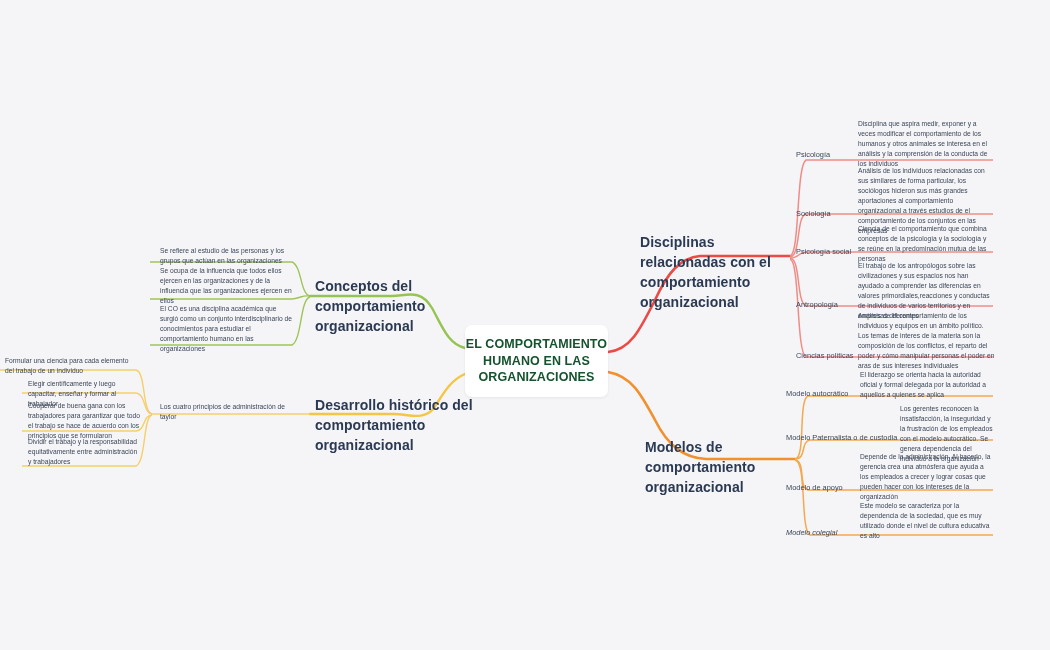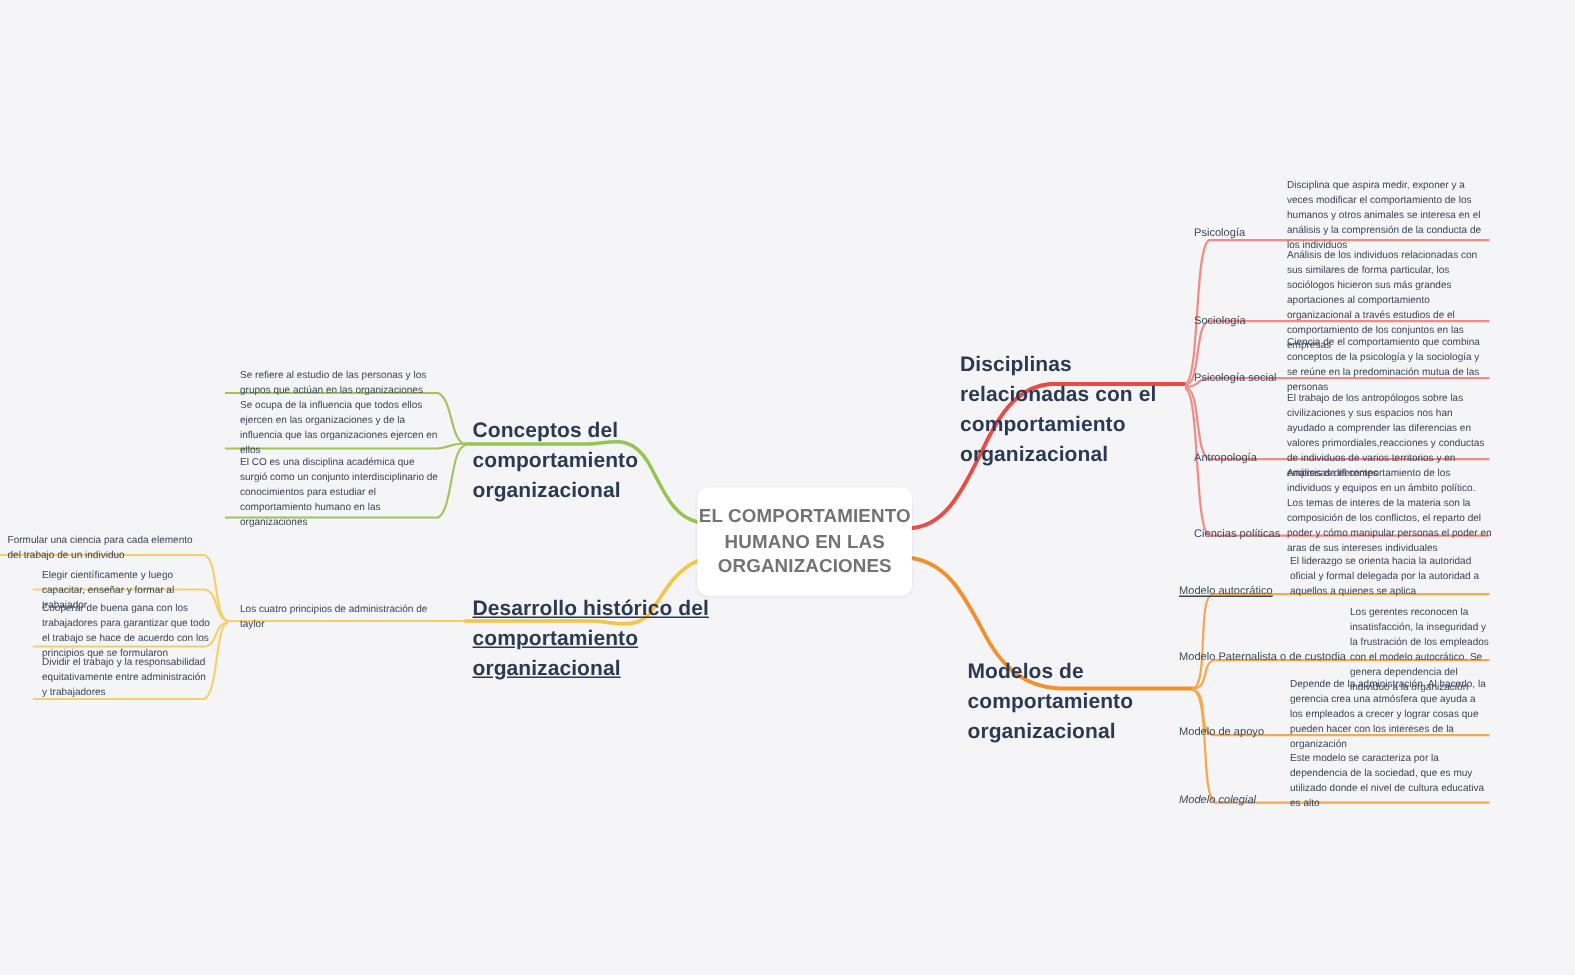--- a/index.html
+++ b/index.html
@@ -14,31 +14,31 @@
 
   .node { position: absolute; }
 
   
   #central {
     left: 465px; top: 325px; width: 143px; height: 72px;
     background: #ffffff; border-radius: 7px;
     display: flex; align-items: center; justify-content: center;
     text-align: center;
     font-weight: bold; font-size: 12.5px; line-height: 1.32;
-    color: #737373; letter-spacing: .1px;
+    color: #14532d; letter-spacing: .1px;
     box-shadow: 0 1px 3px rgba(0,0,0,.07);
   }
 
   
   .topic {
     font-weight: bold; font-size: 14px; line-height: 1.42;
     color: #2b3a52; letter-spacing: .05px;
   }
   #topic-conceptos  { left: 315px; top: 277px; width: 160px; }
-  #topic-desarrollo { left: 315px; top: 396px; width: 160px; text-decoration: underline; }
+  #topic-desarrollo { left: 315px; top: 396px; width: 160px; }
   #topic-disciplinas{ left: 640px; top: 233px; width: 160px; }
   #topic-modelos    { left: 645px; top: 438px; width: 150px; }
 
   
   .leaf-label {
     font-size: 7.4px; color: #3a4658; line-height: 1.35;
     white-space: nowrap;
   }
 
   
@@ -118,21 +118,21 @@
   <div class="node leaf-label" style="left:796px; top:247px;">Psicología social</div>
   <div class="node leaf-label" style="left:796px; top:300px;">Antropología</div>
   <div class="node leaf-label" style="left:796px; top:351px;">Ciencias políticas</div>
 
   <div class="node detail" style="left:858px; top:119px; width:136px;">Disciplina que aspira medir, exponer y a veces modificar el comportamiento de los humanos y otros animales se interesa en el análisis y la comprensión de la conducta de los individuos</div>
   <div class="node detail" style="left:858px; top:166px; width:136px;">Análisis de los individuos relacionadas con sus similares de forma particular, los sociólogos hicieron sus más grandes aportaciones al comportamiento organizacional a través estudios de el comportamiento de los conjuntos en las empresas</div>
   <div class="node detail" style="left:858px; top:224px; width:136px;">Ciencia de el comportamiento que combina conceptos de la psicología y la sociología y se reúne en la predominación mutua de las personas</div>
   <div class="node detail" style="left:858px; top:261px; width:136px;">El trabajo de los antropólogos sobre las civilizaciones y sus espacios nos han ayudado a comprender las diferencias en valores primordiales,reacciones y conductas de individuos de varios territorios y en empresas diferentes</div>
   <div class="node detail" style="left:858px; top:311px; width:138px;">Análisis de el comportamiento de los individuos y equipos en un ámbito político. Los temas de interes de la materia son la composición de los conflictos, el reparto del poder y cómo manipular personas el poder en aras de sus intereses individuales</div>
 
-  <div class="node leaf-label" style="left:786px; top:389px;text-decoration:underline;">Modelo autocrático</div>
+  <div class="node leaf-label" style="left:786px; top:389px;">Modelo autocrático</div>
   <div class="node leaf-label" style="left:786px; top:433px;">Modelo Paternalista o de custodia</div>
   <div class="node leaf-label" style="left:786px; top:483px;">Modelo de apoyo</div>
   <div class="node leaf-label" style="left:786px; top:528px;font-style:italic;">Modelo colegial</div>
 
   <div class="node detail" style="left:860px; top:370px; width:134px;">El liderazgo se orienta hacia la autoridad oficial y formal delegada por la autoridad a aquellos a quienes se aplica</div>
   <div class="node detail" style="left:900px; top:404px; width:96px;">Los gerentes reconocen la insatisfacción, la inseguridad y la frustración de los empleados con el modelo autocrático. Se genera dependencia del individuo a la organización</div>
   <div class="node detail" style="left:860px; top:452px; width:134px;">Depende de la administración. Al hacerlo, la gerencia crea una atmósfera que ayuda a los empleados a crecer y lograr cosas que pueden hacer con los intereses de la organización</div>
   <div class="node detail" style="left:860px; top:501px; width:134px;">Este modelo se caracteriza por la dependencia de la sociedad, que es muy utilizado donde el nivel de cultura educativa es alto</div>
 
 </div>

